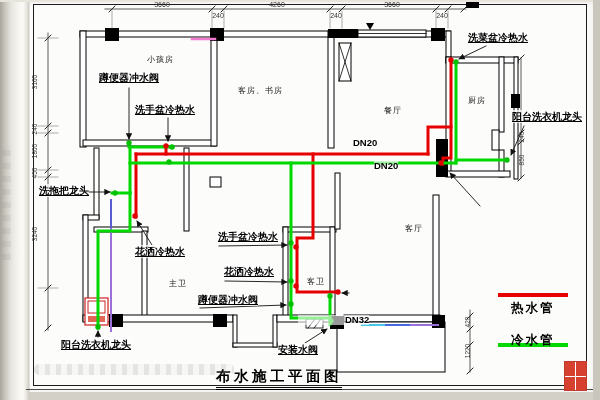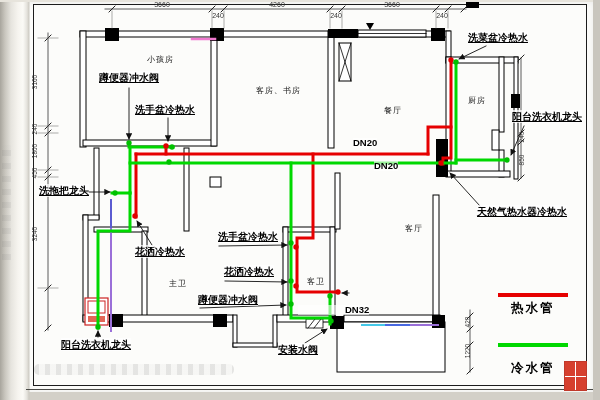--- a/index.html
+++ b/index.html
@@ -197,56 +197,56 @@
         <polyline points="480,206 450,173" fill="none" stroke="#111" stroke-width="0.9" stroke-linecap="square" stroke-linejoin="miter" marker-end="url(#arr)"></polyline>
         <polyline points="219,246 287,245" fill="none" stroke="#111" stroke-width="0.9" stroke-linecap="square" stroke-linejoin="miter" marker-end="url(#arr)"></polyline>
         <polyline points="225,281 287,282" fill="none" stroke="#111" stroke-width="0.9" stroke-linecap="square" stroke-linejoin="miter" marker-end="url(#arr)"></polyline>
         <polyline points="200,308 286,305" fill="none" stroke="#111" stroke-width="0.9" stroke-linecap="square" stroke-linejoin="miter" marker-end="url(#arr)"></polyline>
         <polyline points="349,293 342,293" fill="none" stroke="#111" stroke-width="0.9" stroke-linecap="square" stroke-linejoin="miter" marker-end="url(#arr)"></polyline>
         <polyline points="152,245 137,221" fill="none" stroke="#111" stroke-width="0.9" stroke-linecap="square" stroke-linejoin="miter" marker-end="url(#arr)"></polyline>
         <polyline points="98,337 98,331" fill="none" stroke="#111" stroke-width="0.9" stroke-linecap="square" stroke-linejoin="miter" marker-end="url(#arr)"></polyline>
         <polyline points="305,343 327,329" fill="none" stroke="#111" stroke-width="0.9" stroke-linecap="square" stroke-linejoin="miter" marker-end="url(#arr)"></polyline>
       </svg>
 
+    <div class="title">布水施工平面图</div>
 
     <div class="leg-line" style="left: 498px; top: 293px; background: rgb(230, 0, 0);"></div>
     <div class="leg-text" style="left:511px;top:300px">热水管</div>
     <div class="leg-line" style="left: 498px; top: 343px; background: rgb(0, 216, 0);"></div>
-    <div class="leg-text" style="left:511px;top:360px">冷水管</div>
+    <div class="leg-text" style="left:511px;top:332px">冷水管</div>
 
     <div class="stamp">
       <span></span>
         <span></span>
       <span></span>
         <span></span>
     </div>
     <div class="watermark"></div>
     <div class="watermark-v"></div>
   <div class="room-label" style="left: 147px; top: 55px;">小孩房</div>
-      <div class="room-label" style="left: 256px; top: 86px;">客房、书房</div>
+      <div class="room-label" style="left: 238px; top: 86px;">客房、书房</div>
       <div class="room-label" style="left: 384px; top: 106px;">餐厅</div>
       <div class="room-label" style="left: 468px; top: 96px; font-family: Liberation Mono, monospace;">厨房</div>
       <div class="room-label" style="left: 405px; top: 224px;">客厅</div>
       <div class="room-label" style="left: 153px; top: 279px; margin-left: 16px;">主卫</div>
       <div class="room-label" style="left: 307px; top: 277px;">客卫</div>
       <div class="fx-label" style="left: 99px; top: 71px;">蹲便器冲水阀</div>
       <div class="fx-label" style="left: 135px; top: 103px;">洗手盆冷热水</div>
       <div class="fx-label" style="left: 468px; top: 31px;">洗菜盆冷热水</div>
       <div class="fx-label" style="left: 512px; top: 110px;">阳台洗衣机龙头</div>
       <div class="fx-label" style="left: 28px; top: 184px; margin-left: 11px;">洗拖把龙头</div>
-      <div class="fx-label" style="left: 477px; top: 205px;">天然气热水器冷热水</div>
       <div class="fx-label" style="left: 218px; top: 230px;">洗手盆冷热水</div>
       <div class="fx-label" style="left: 224px; top: 265px;">花洒冷热水</div>
       <div class="fx-label" style="left: 198px; top: 293px;">蹲便器冲水阀</div>
       <div class="fx-label" style="left: 135px; top: 245px;">花洒冷热水</div>
       <div class="fx-label" style="left: 61px; top: 338px;">阳台洗衣机龙头</div>
       <div class="fx-label" style="left: 278px; top: 343px;">安装水阀</div>
       <div class="dn-label" style="left: 353px; top: 138px;">DN20</div>
       <div class="dn-label" style="left: 374px; top: 161px;">DN20</div>
-      <div class="dn-label" style="left: 298px; top: 305px; padding-left: 47px;">DN32</div>
+      <div class="dn-label" style="left: 298px; top: 315px; padding-left: 47px;">DN32</div>
       <div class="dim-h" style="left: 162px; top: 1px;">3660</div>
       <div class="dim-h" style="left: 218px; top: 12px;">240</div>
       <div class="dim-h" style="left: 277px; top: 1px;">4260</div>
       <div class="dim-h" style="left: 336px; top: 12px;">240</div>
       <div class="dim-h" style="left: 392px; top: 1px;">3660</div>
       <div class="dim-h" style="left: 442px; top: 12px;">240</div>
       <div class="dim-v" style="left: 34px; top: 82px;">3160</div>
       <div class="dim-v" style="left: 34px; top: 129px;">240</div>
       <div class="dim-v" style="left: 34px; top: 151px;">1800</div>
       <div class="dim-v" style="left: 34px; top: 173px;">450</div>

